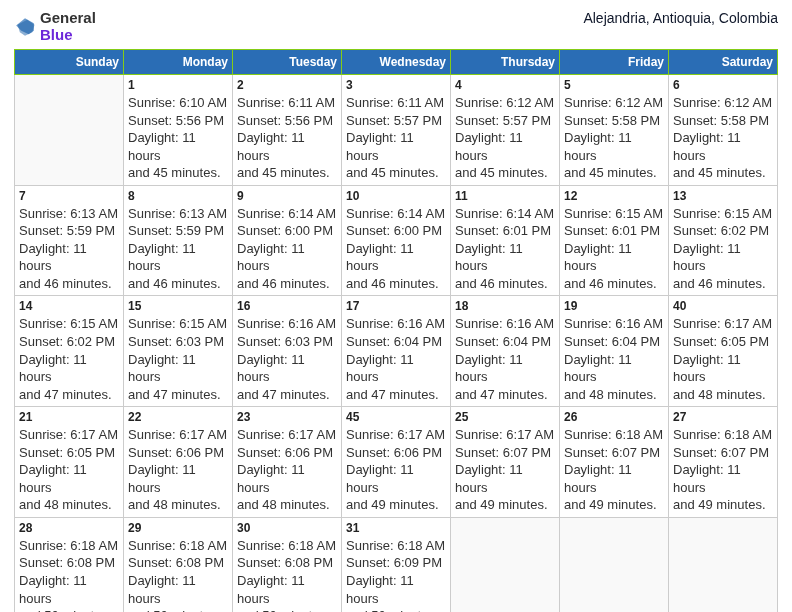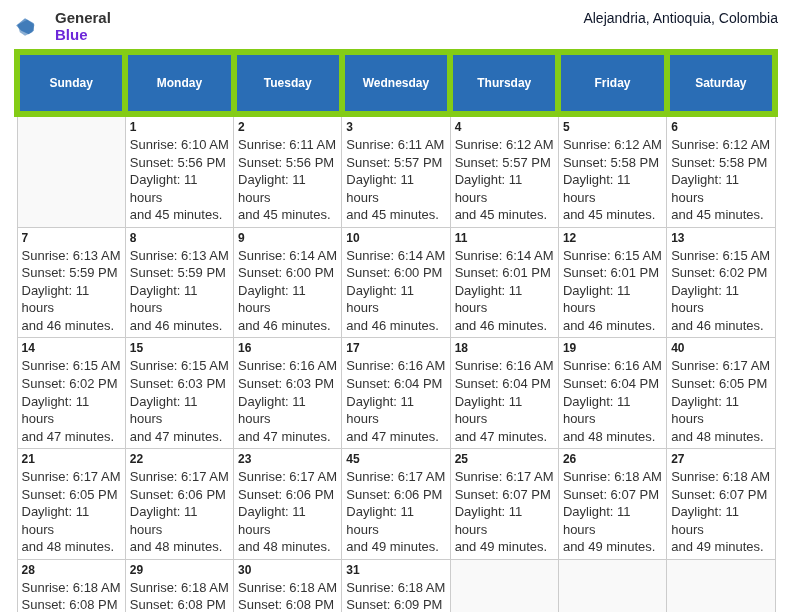--- a/index.html
+++ b/index.html
@@ -19,21 +19,21 @@
     }
     .header {
       display: flex;
       justify-content: space-between;
       align-items: flex-start;
       margin-bottom: 6px;
     }
     .logo {
       display: flex;
       align-items: center;
-      gap: 19px;
+      gap: 4px;
     }
     .logo-text {
       display: flex;
       flex-direction: column;
       line-height: 1.1;
     }
     .logo-general {
       font-size: 15px;
       font-weight: bold;
       color: #333;
@@ -64,23 +64,23 @@
       border: 1px solid #ccc;
       border-collapse: collapse;
       width: 100%;
       table-layout: fixed;
     }
     .calendar th {
       background-color: #2a6db5;
       color: #fff;
       font-size: 12px;
       font-weight: bold;
-      padding: 21px 4px;
-      text-align: center;
-      border: 6px solid #84cc16;
+      padding: 5px 4px;
+      text-align: right;
+      border: 1px solid #84cc16;
     }
     .calendar td {
       border: 1px solid #ccc;
       vertical-align: top;
       padding: 3px 4px;
       font-size: 9.5px;
       color: #333;
       height: 80px;
     }
     .day-num {

